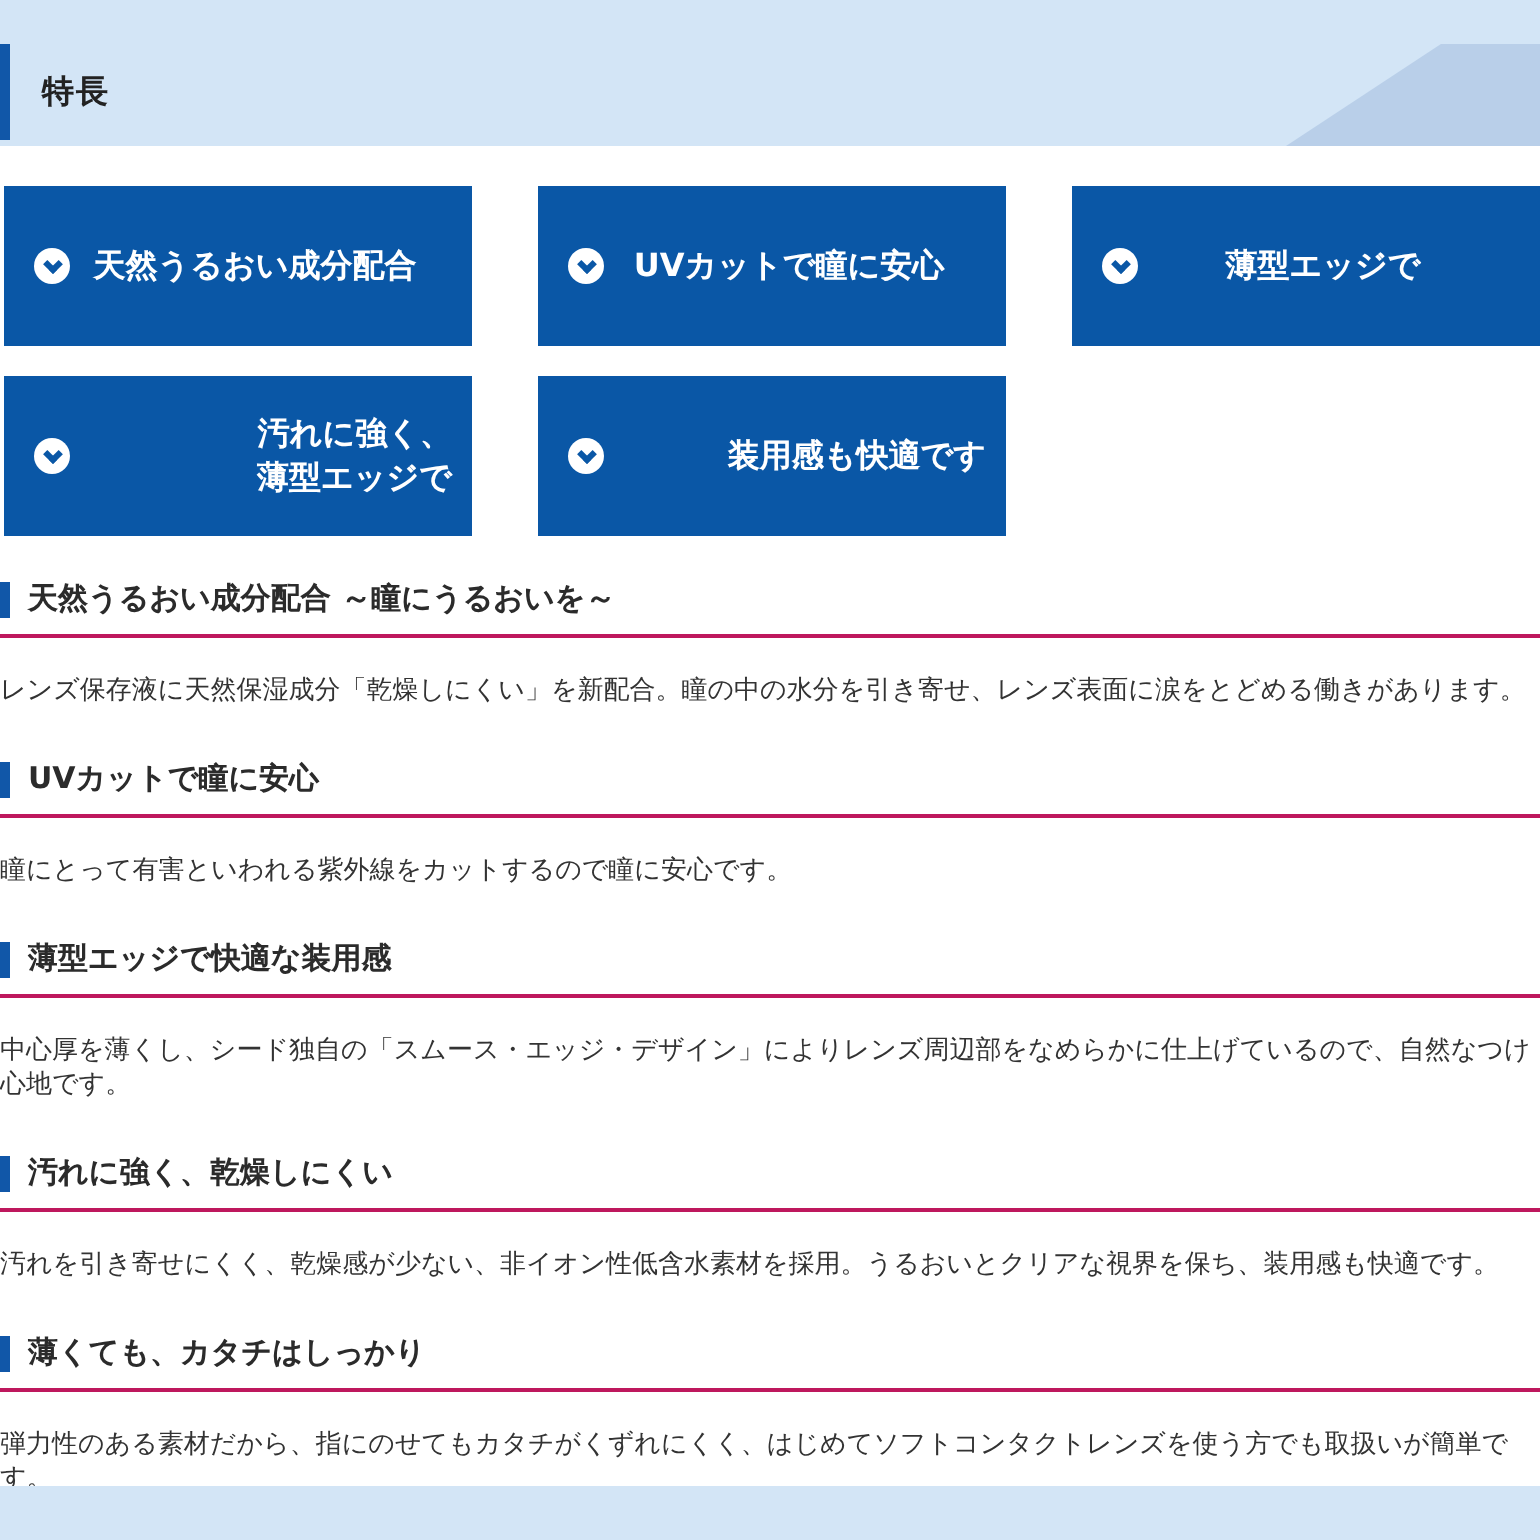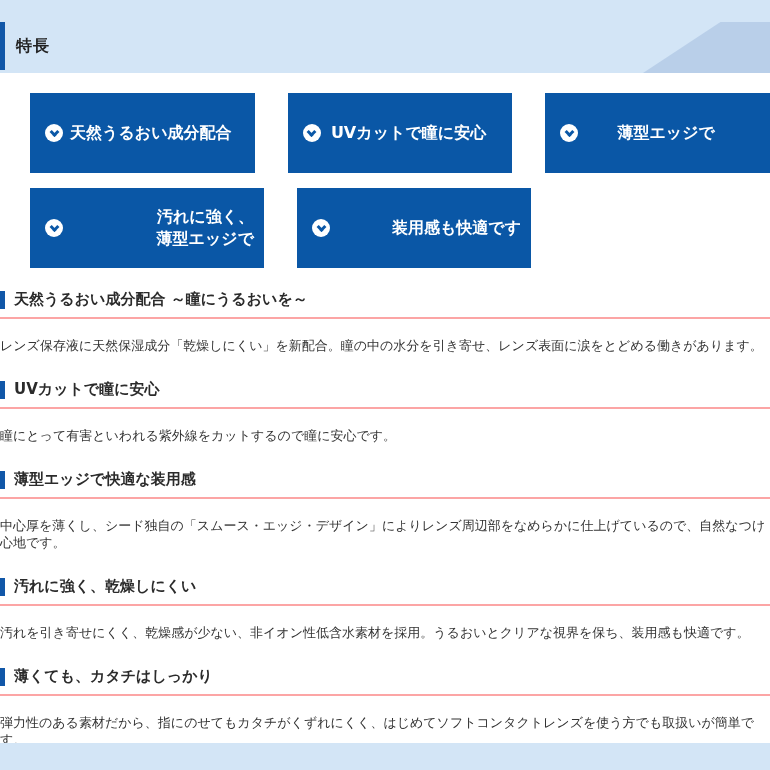--- a/index.html
+++ b/index.html
@@ -3,42 +3,42 @@
 <meta charset="utf-8">
 <style>
   * { margin:0; padding:0; box-sizing:border-box; }
   html,body { background:#ffffff; }
   body { font-family:"DejaVu Sans","Liberation Sans",sans-serif; }
   .page { position:relative; width:770px; height:770px; background:#ffffff; overflow:hidden; }
 
   
   .hero { position:relative; height:73px; background:#d3e5f6; }
   .hero-bar { position:absolute; left:0; top:22px; width:5px; height:48px; background:#1157a8; }
-  .hero-title { position:absolute; left:16px; top:36px; font-size:16px; font-weight:bold; color:#222222; letter-spacing:1px; }
+  .hero-title { position:absolute; left:0; top:36px; font-size:16px; font-weight:bold; color:#222222; letter-spacing:1px;padding-left:21px; }
   .hero-diag { position:absolute; right:0; bottom:0; width:127px; height:51px; background:#b9cfe9;
                clip-path:polygon(61% 0,100% 0,100% 100%,0 100%); }
 
   
   .cards { margin:20px 0 0 2px; }
-  .card-row { display:flex; gap:33px;margin-left:28px; }
+  .card-row { display:flex; gap:33px; }
   .card-row + .card-row { margin-top:15px; }
   .card { width:234px; height:80px; background:#0a57a6; color:#ffffff; display:flex; align-items:center;
           padding:0 10px 0 15px; font-weight:bold; font-size:16px; line-height:22px; cursor:pointer; }
   .card .txt { flex:1; }
   .card.c-center .txt { text-align:center; padding-right:6px; }
   .card.c-left .txt { text-align:right; margin-left:13px; }
   .ico { width:18px; height:18px; border-radius:50%; background:#ffffff; flex:none;
          display:flex; align-items:center; justify-content:center; }
   .chev { width:7px; height:7px; border-right:3px solid #0a57a6; border-bottom:3px solid #0a57a6;
           transform:rotate(45deg) translate(-1px,-1px); }
 
   
   .sections { margin-top:22px; }
   .section + .section { margin-top:26px; }
-  .sec-head { display:flex; align-items:center; padding-bottom:8px; border-bottom:2px solid #fca5a5; }
+  .sec-head { display:flex; align-items:center; padding-bottom:8px; border-bottom:2px solid #be185d; }
   .sec-bar { width:5px; height:18px; background:#1157a8; margin-right:9px; flex:none; }
   .sec-title { font-size:15px; font-weight:bold; color:#2b2b2b; }
   .sec-body { margin-top:18px; font-size:13px; color:#333333; line-height:17px; }
 
   
   .footer-bar { position:absolute; left:0; bottom:0; width:770px; height:27px; background:#d3e5f6; }
 </style>
 </head>
 <body>
 

